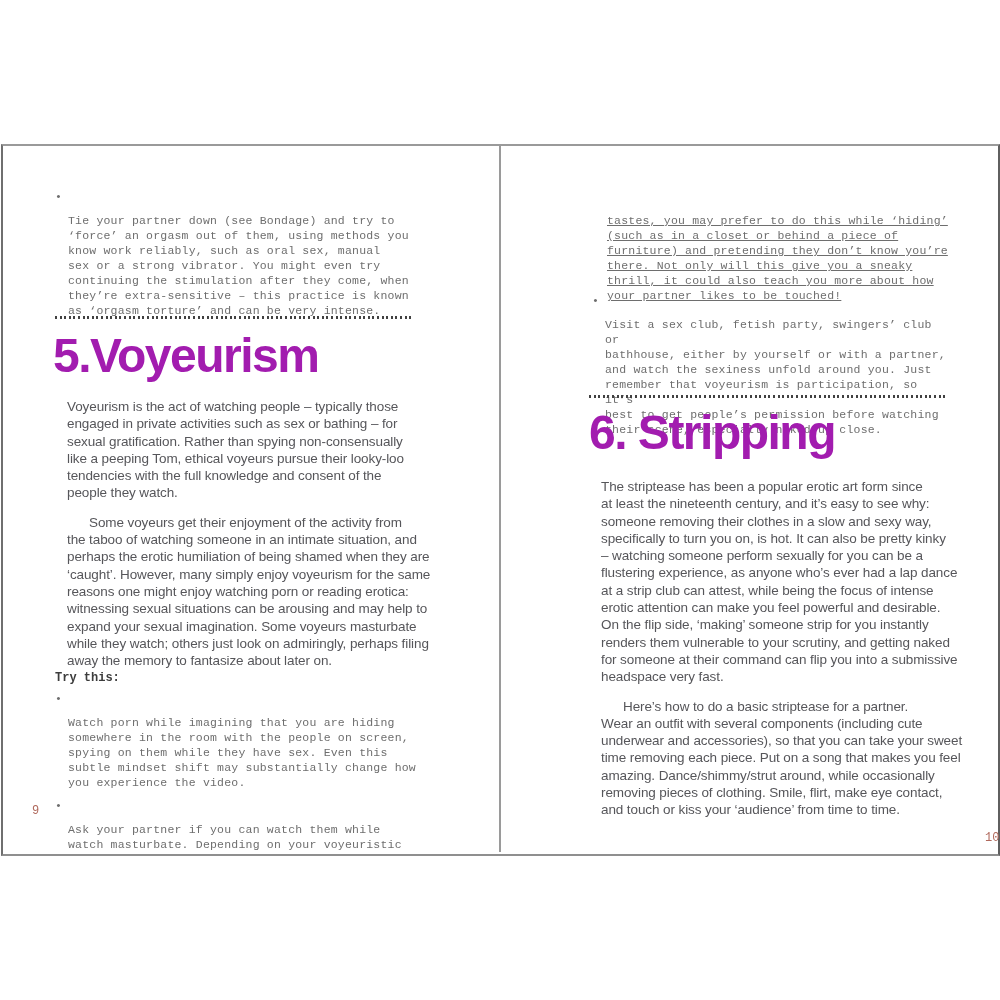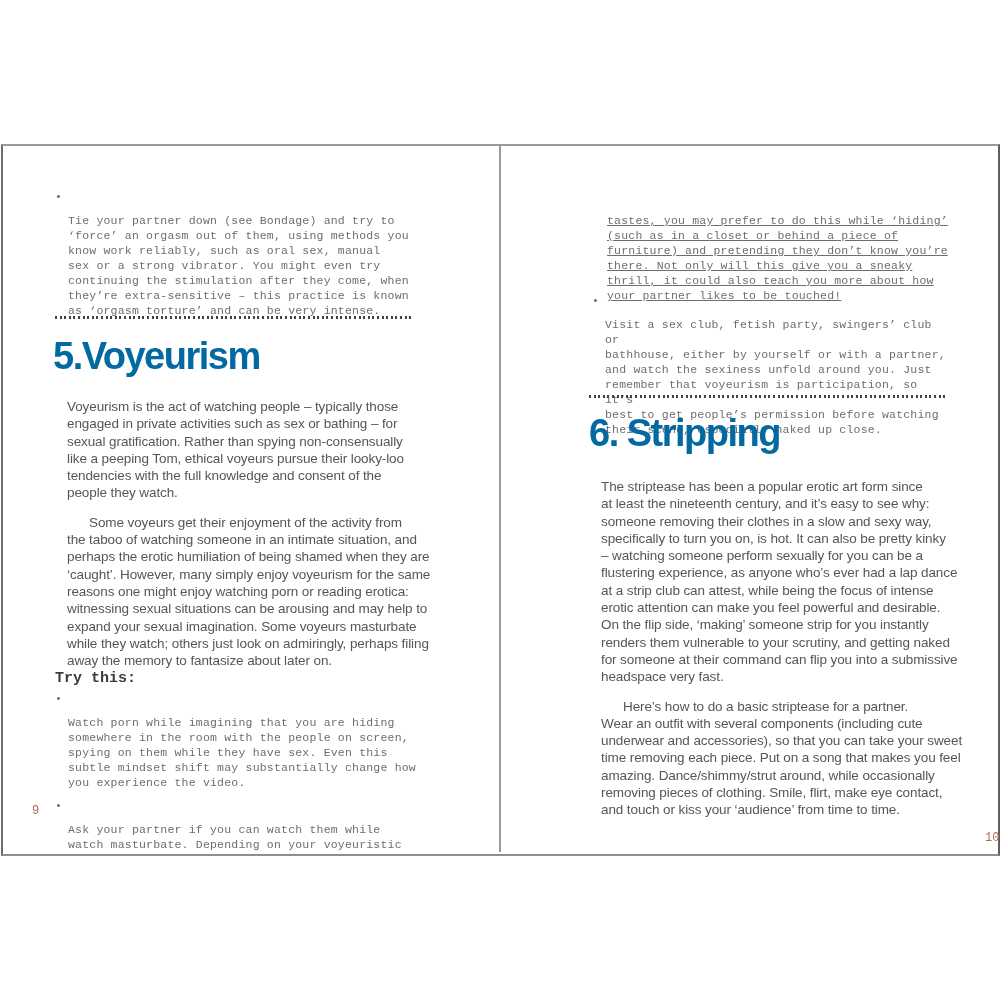--- a/index.html
+++ b/index.html
@@ -57,44 +57,44 @@
   .dotted {
     position: absolute;
     height: 2.5px;
     background-image: repeating-linear-gradient(90deg, #414141 0 2px, transparent 2px 4.6px);
   }
   .chapter-heading {
     position: absolute;
     margin: 0;
     font-family: "Liberation Sans", sans-serif;
     font-weight: 700;
-    font-size: 38px;
+    font-size: 48px;
     line-height: 40px;
     letter-spacing: -1.5px;
-    color: #0369a1;
+    color: #a21caf;
   }
   .body-flow {
     position: absolute;
     width: 400px;
     font-size: 13.5px;
     line-height: 17.3px;
     letter-spacing: -0.1px;
     color: #56565a;
   }
   .body-flow p {
     margin: 12px;
     white-space: pre-line;
   }
   .body-flow p.indent { text-indent: 22px; }
   .body-flow .em { }
   .try-block { position: absolute; }
   .try-label {
     font-family: "Liberation Mono", monospace;
     font-weight: 700;
-    font-size: 15px;
+    font-size: 12px;
     line-height: 15px;
     color: #3c3c3c;
   }
   .try-block .mono-row {
     display: flex;
     align-items: flex-start;
     margin-top: 5px;
   }
   .try-block .mono-row .marker {
     width: 13px;

